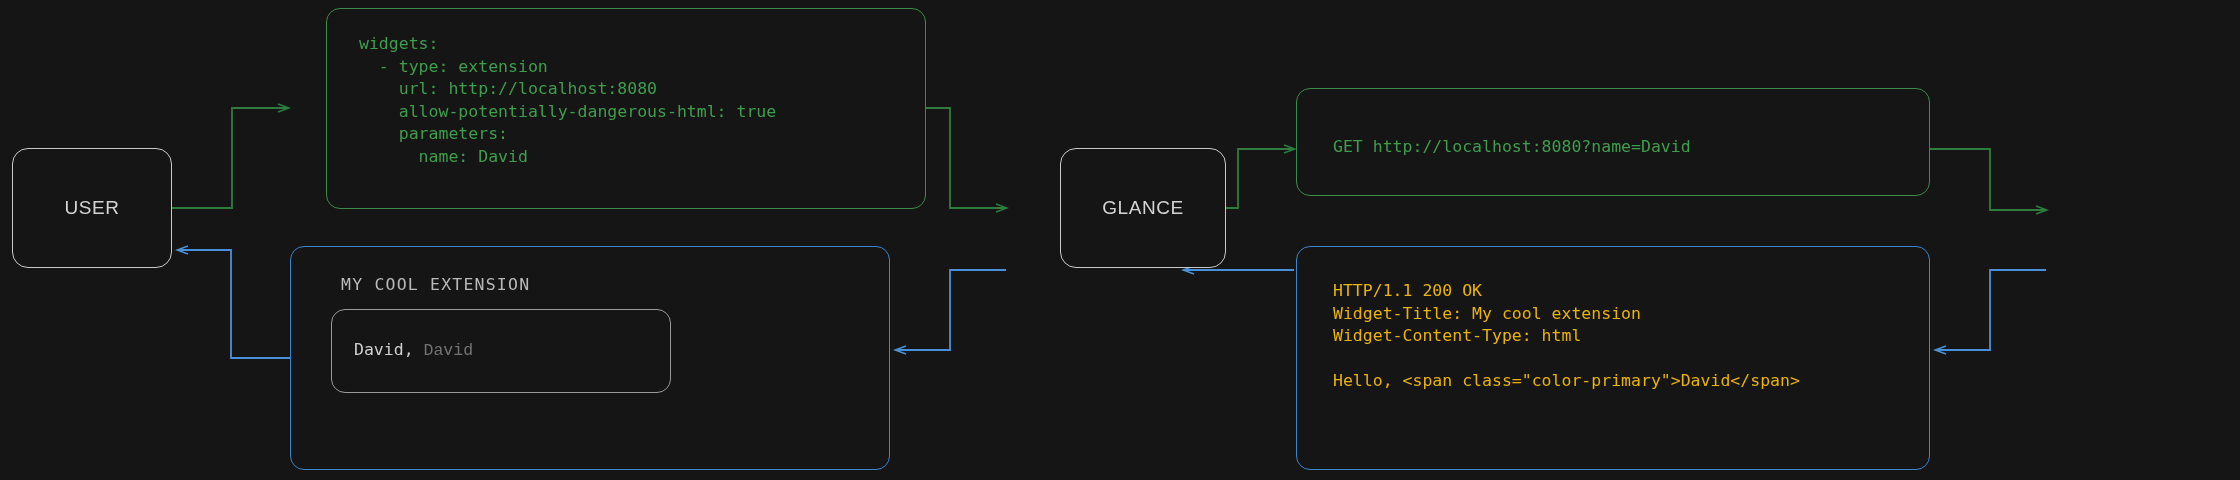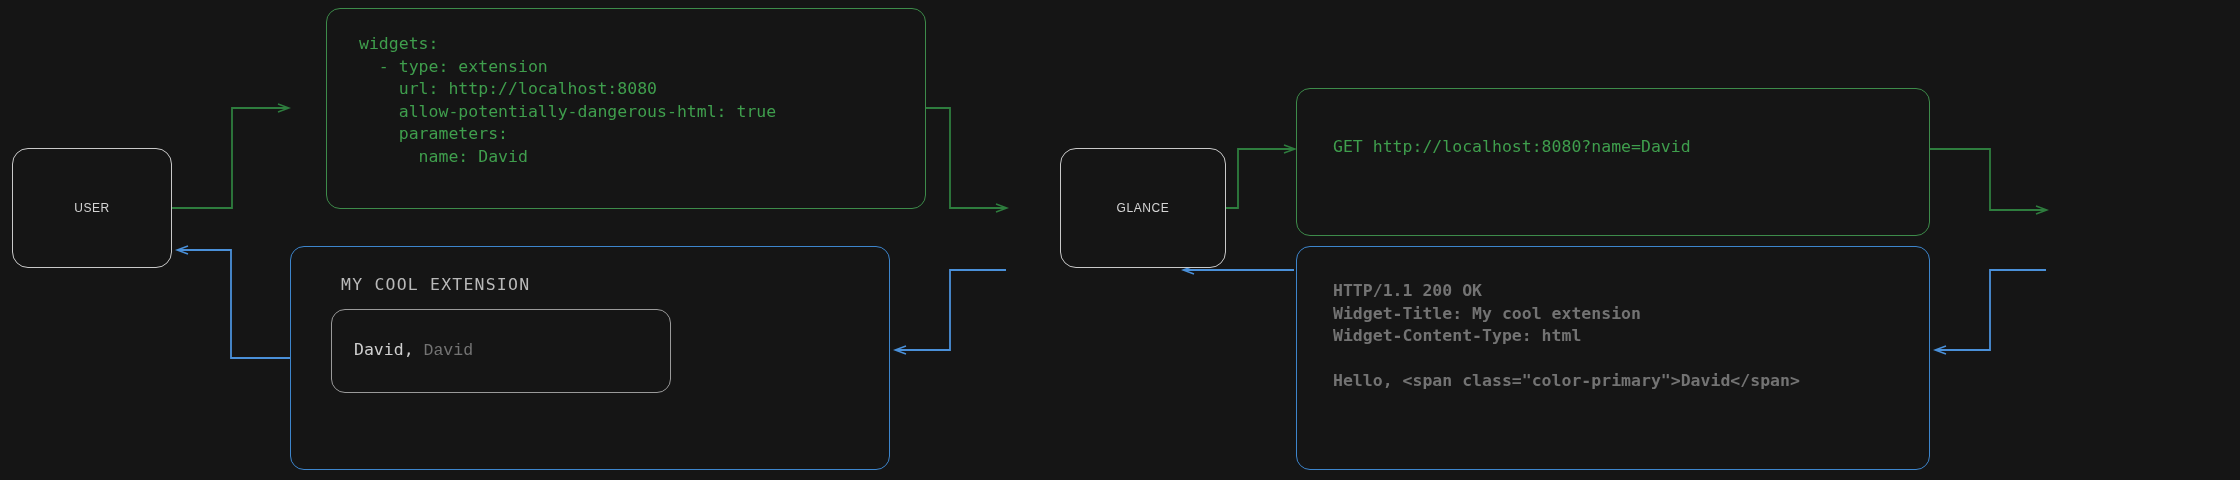--- a/index.html
+++ b/index.html
@@ -30,21 +30,21 @@
     border: 1.6px solid #c9c9c9;
     border-radius: 16px;
     background: #151515;
     display: flex;
     align-items: center;
     justify-content: center;
   }
   .node-label {
     color: #d4d4d4;
     font-family: "Liberation Sans", sans-serif;
-    font-size: 12px;
+    font-size: 19px;
     letter-spacing: 0.6px;
     white-space: nowrap;
   }
   .node-label.mono {
     font-family: "DejaVu Sans Mono", monospace;
     font-size: 16px;
     letter-spacing: 0px;
   }
 
   
@@ -59,21 +59,21 @@
   .panel.blue  { border-color: #3d85cc; padding-left: 20px; }
 
   .code {
     font-family: "DejaVu Sans Mono", monospace;
     font-size: 16.5px;
     line-height: 22.6px;
     white-space: pre;
     margin: 0;
   }
   .code.green { color: #3f9e4d; }
-  .code.blue  { color: #737373; font-weight: bold; }
+  .code.blue  { color: #eab308; }
 
   .code-pos-yaml      { position: absolute; left: 32px; top: 24px; }
   .code-pos-get       { position: absolute; left: 36px; top: 47px; }
   .code-pos-response  { position: absolute; left: 36px; top: 33px; }
 
   
   .widget-title {
     position: absolute;
     left: 50px;
     top: 28px;
@@ -158,21 +158,21 @@
       name: David</pre>
   </div>
 
   <div class="panel blue" style="left:290px; top:246px; width:600px; height:224px;">
     <div class="widget-title">MY COOL EXTENSION</div>
     <div class="widget-card">
       <div class="widget-card-text"><span>David, </span><span class="accent-name">David</span></div>
     </div>
   </div>
 
-  <div class="panel green" style="left:1296px; top:88px; width:634px; height:148px;">
+  <div class="panel green" style="left:1296px; top:88px; width:634px; height:108px;">
     <pre class="code green code-pos-get">GET http://localhost:8080?name=David</pre>
   </div>
 
   <div class="panel blue" style="left:1296px; top:246px; width:634px; height:224px;">
     <pre class="code blue code-pos-response">HTTP/1.1 200 OK
 Widget-Title: My cool extension
 Widget-Content-Type: html
 
 Hello, &lt;span class="color-primary"&gt;David&lt;/span&gt;</pre>
   </div>

